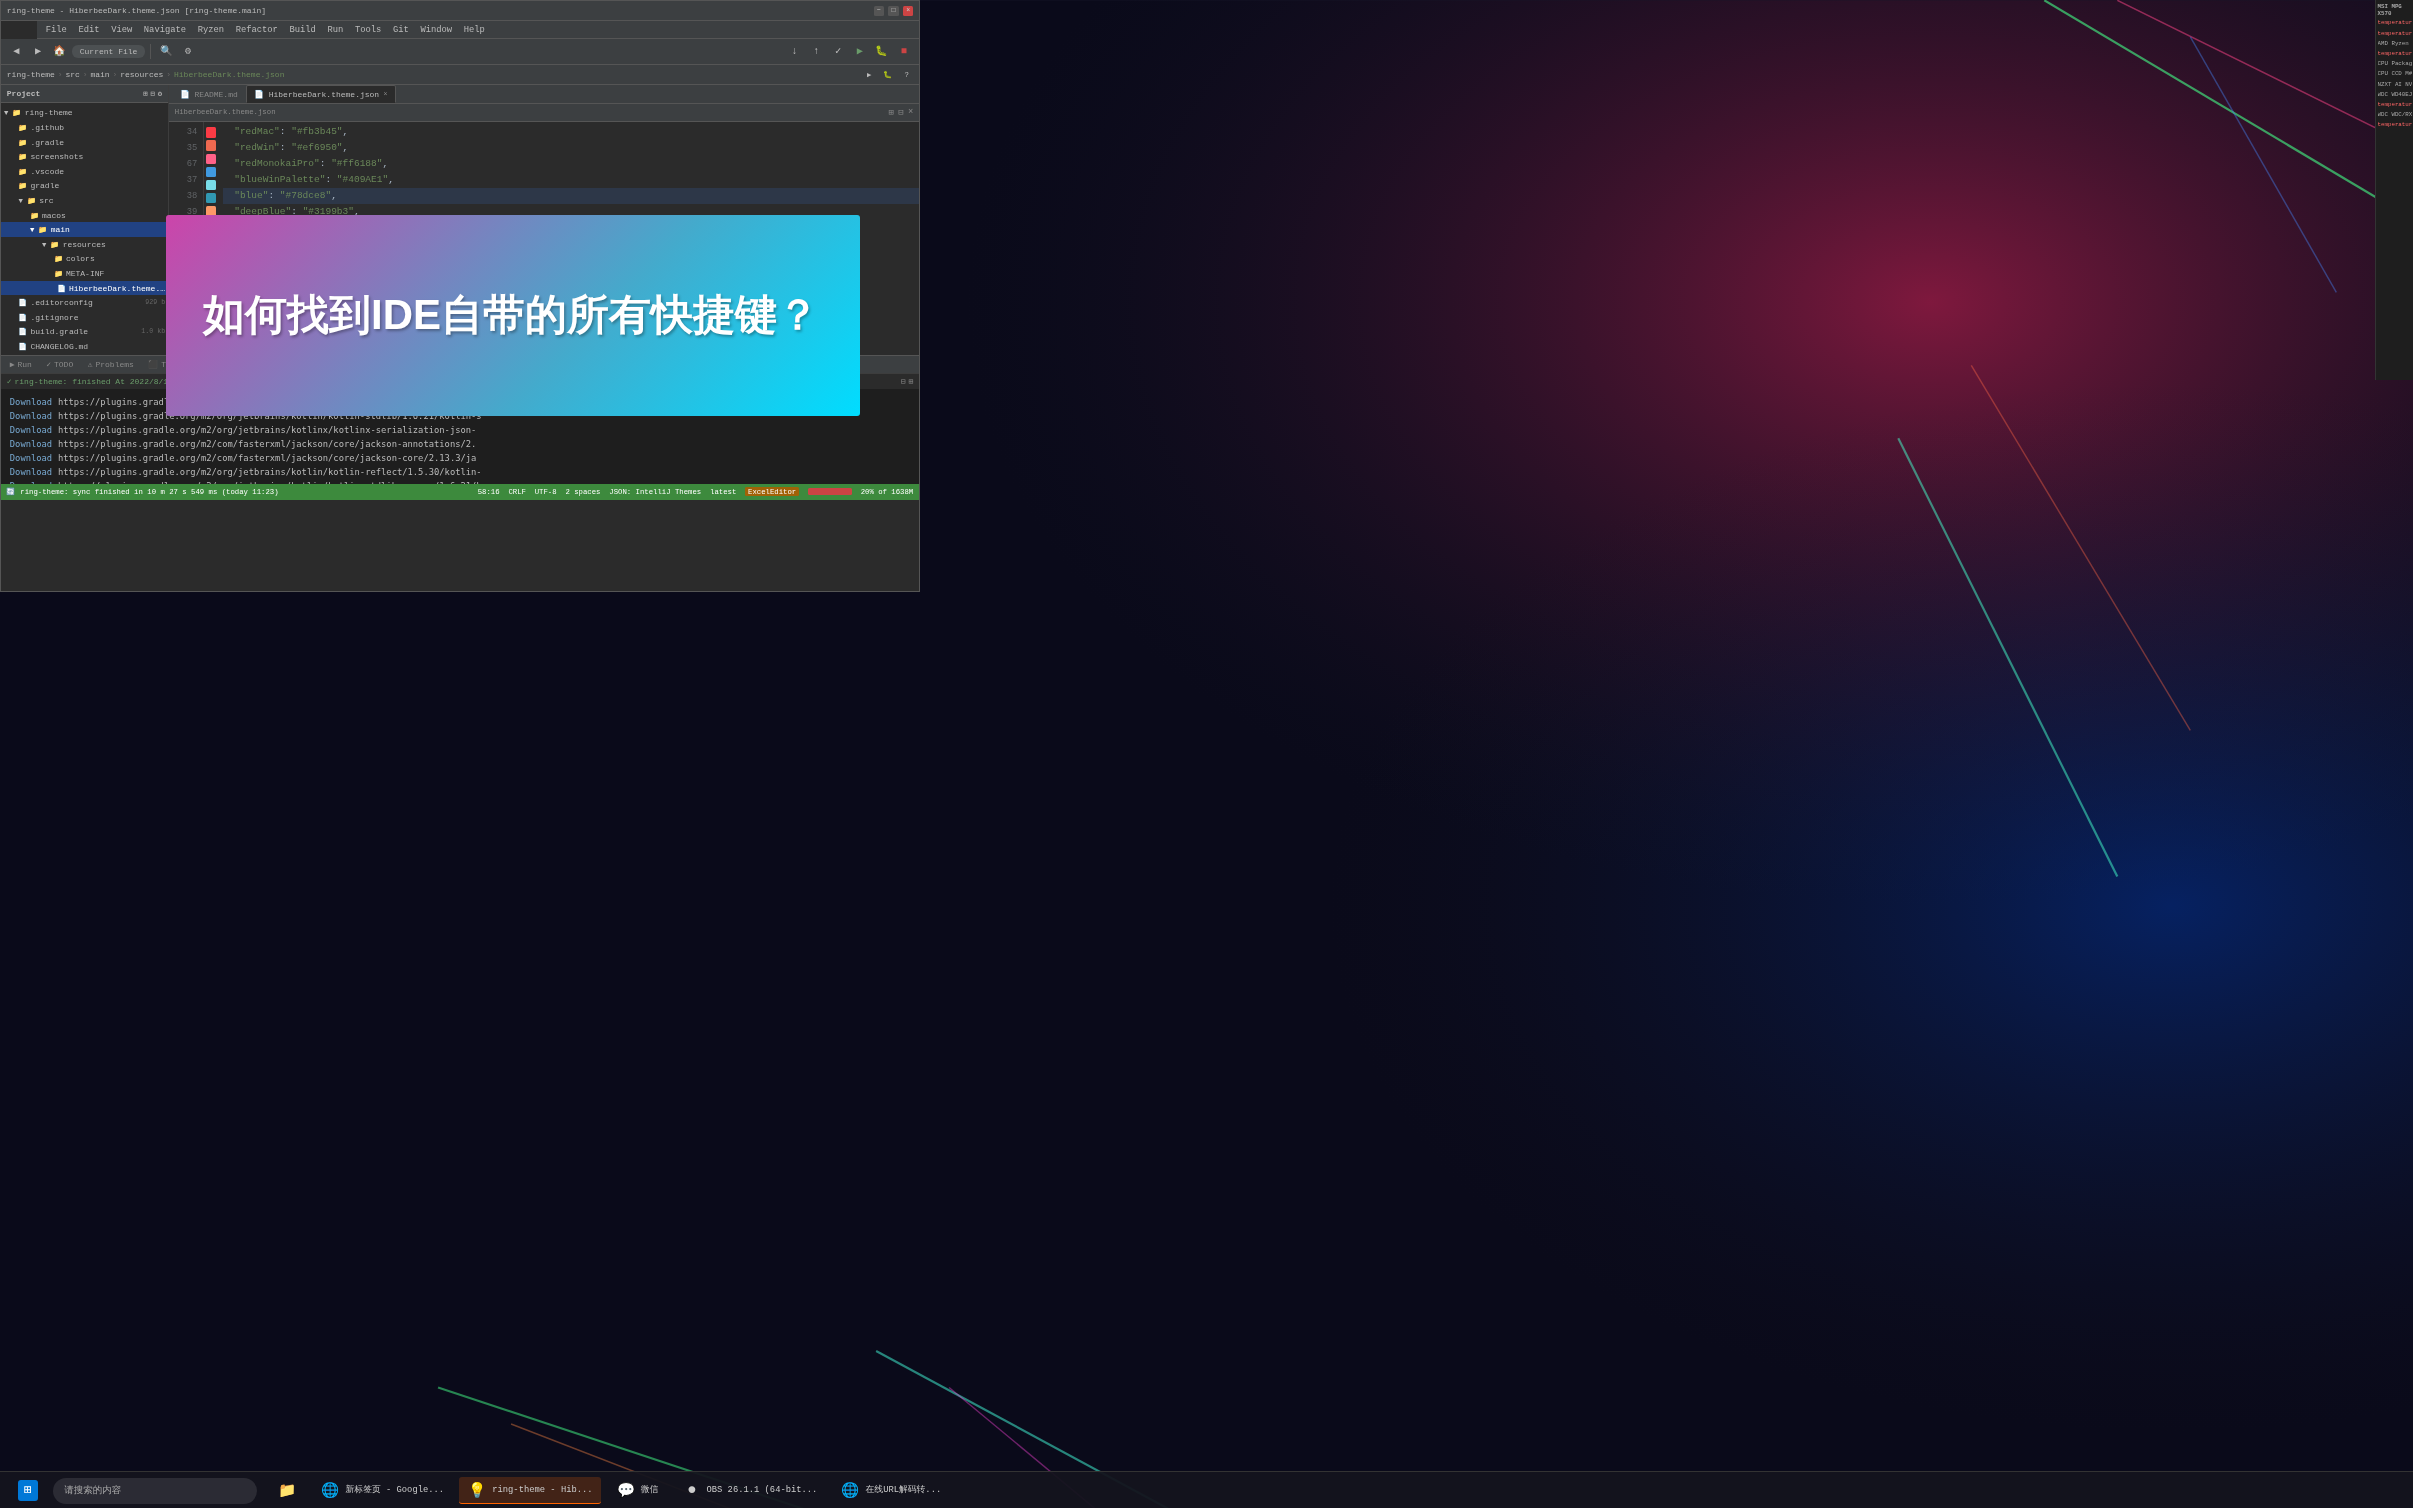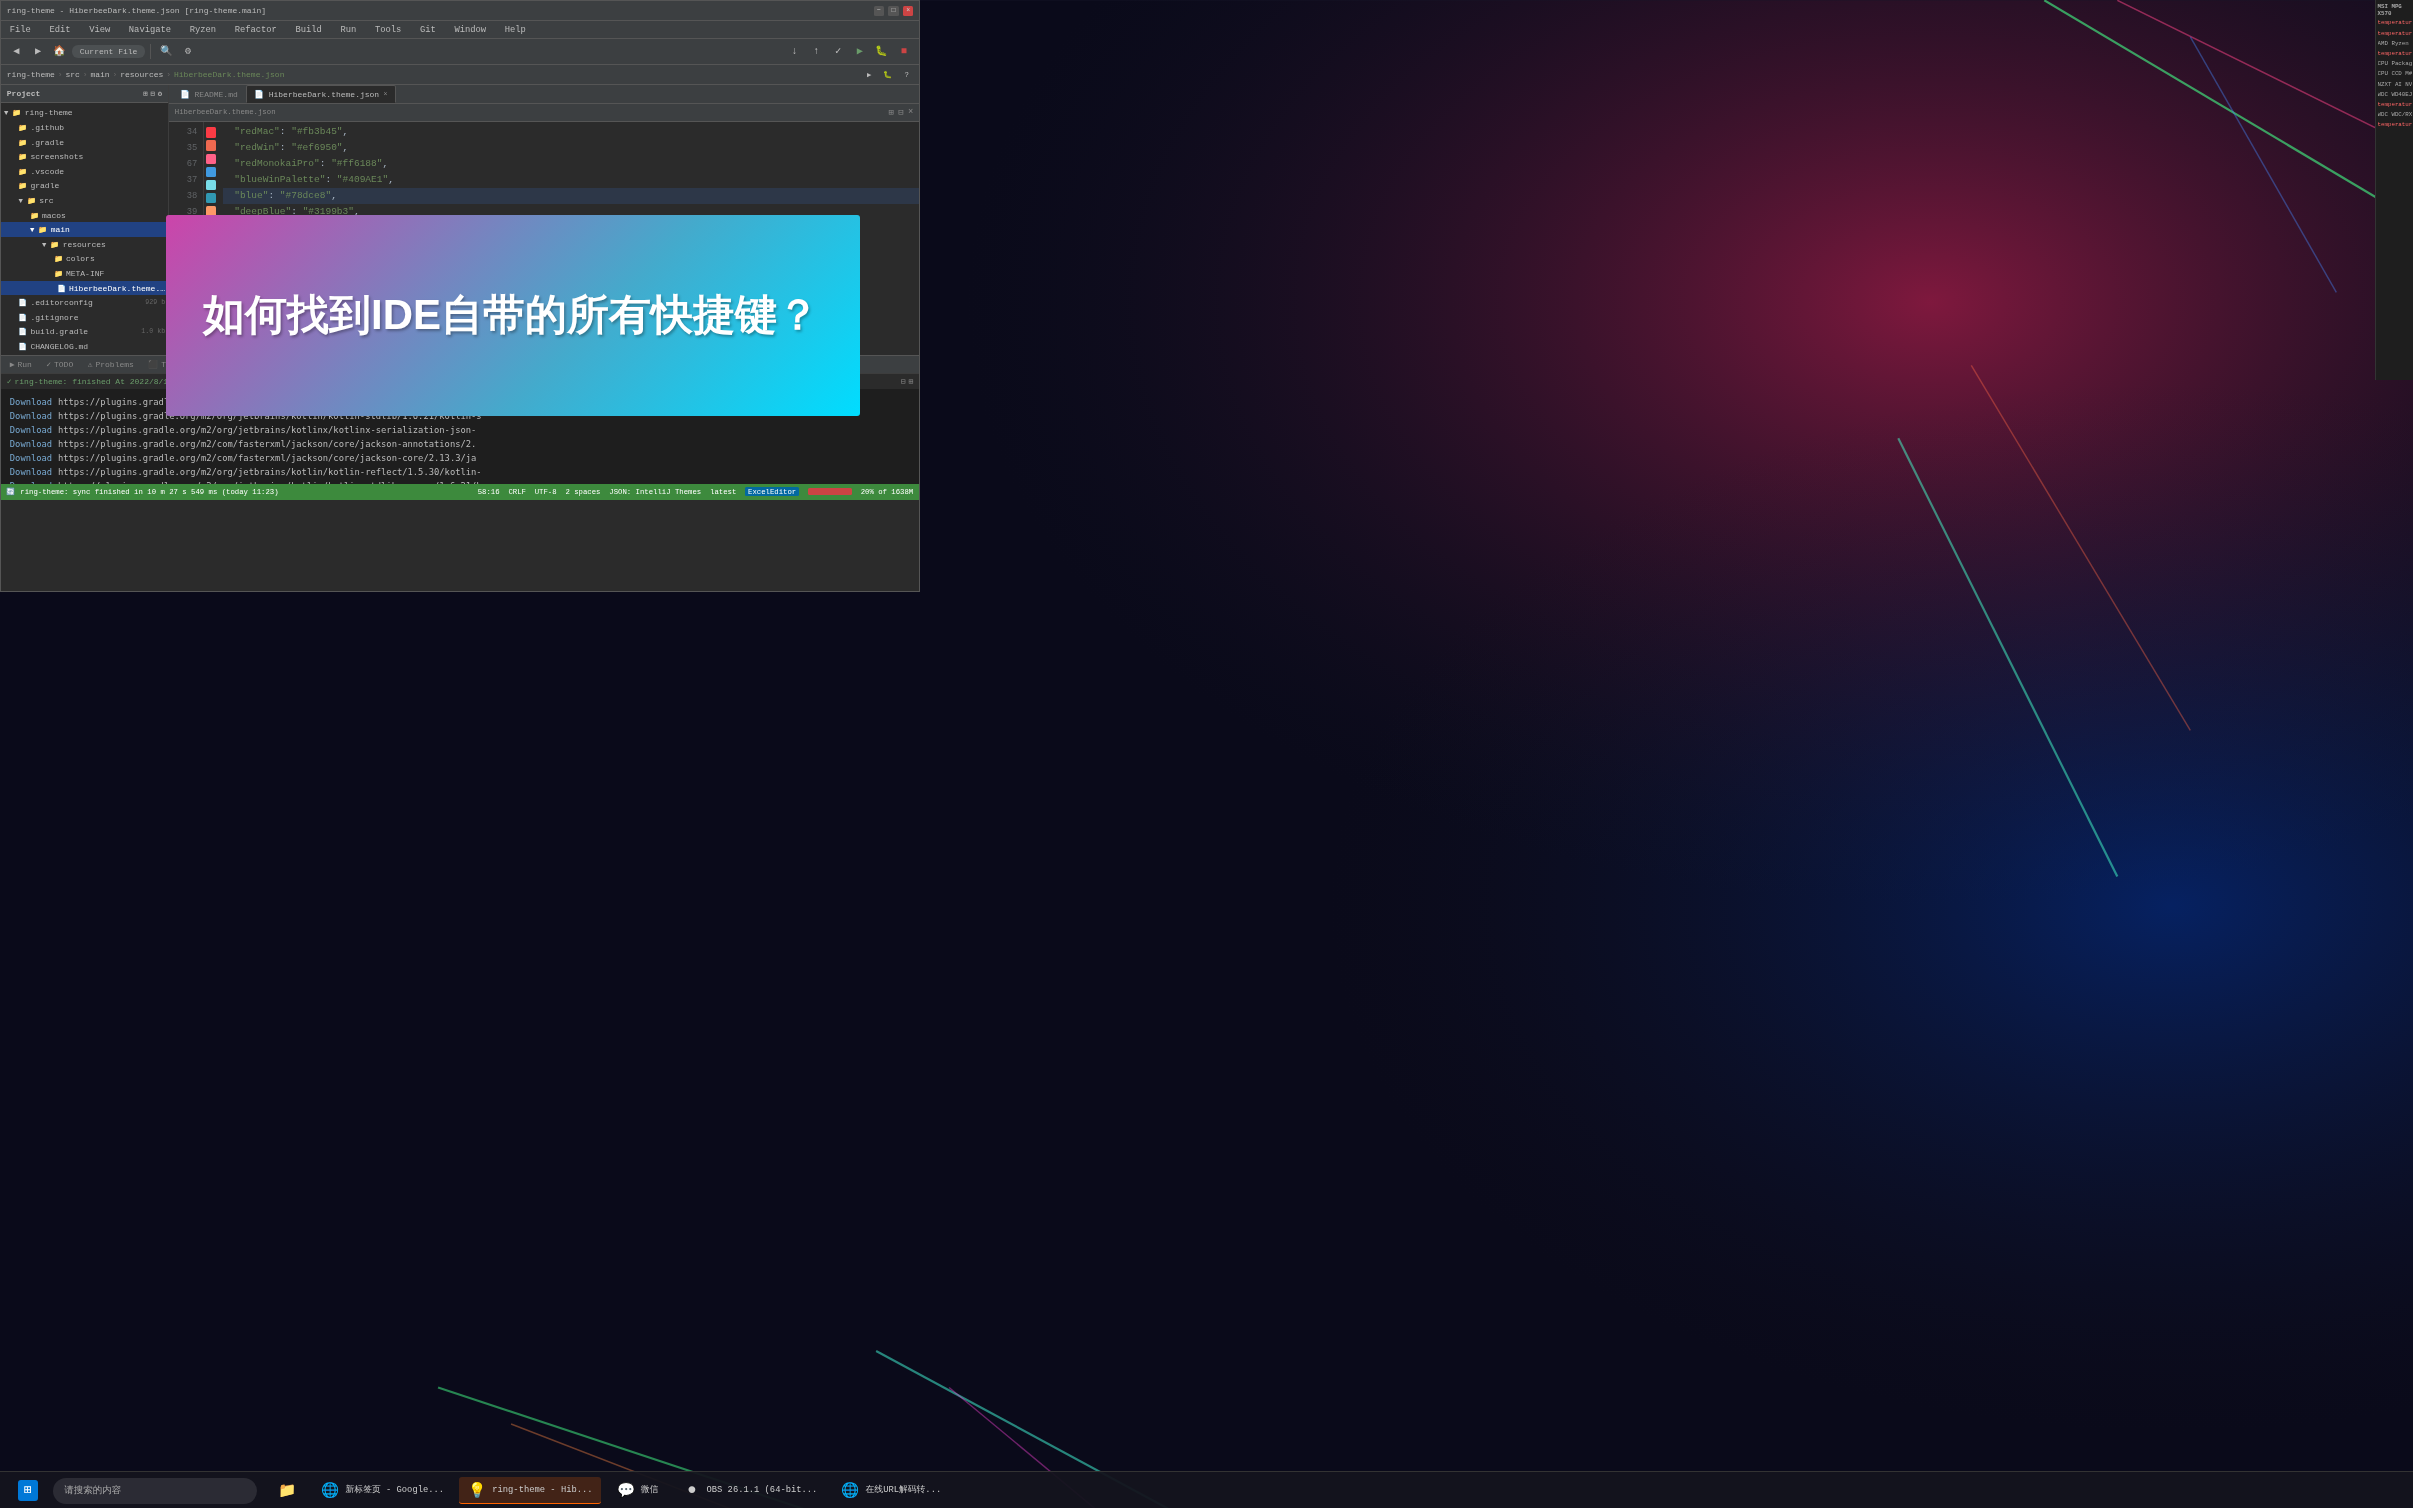--- a/index.html
+++ b/index.html
@@ -57,21 +57,22 @@
     
     .menu-bar {
       height: 17.5px;
       background: #3c3f41;
       display: flex;
       align-items: center;
       padding: 0 2.9px;
       font-size: 8.8px;
       color: #bbbbbb;
       border-bottom: 0.7px solid #555;
-      gap: 7px;
+      gap: 0;
+      margin-left: 36px;
     }
     .menu-item {
       padding: 1.5px 5.8px;
       cursor: pointer;
       border-radius: 1.5px;
     }
 
     
     .toolbar {
       height: 26px;
@@ -747,21 +748,21 @@
 
   <div style="height:16px;background:#3d8a3d;display:flex;align-items:center;padding:0 5.8px;font-size:7.3px;color:#fff;">
     <span>🔄 ring-theme: sync finished in 10 m 27 s 549 ms (today 11:23)</span>
     <div style="margin-left:auto;display:flex;gap:8.8px;align-items:center;">
       <span>58:16</span>
       <span>CRLF</span>
       <span>UTF-8</span>
       <span>2 spaces</span>
       <span>JSON: IntelliJ Themes</span>
       <span>latest</span>
-      <span style="background:#0369a1;padding:0.7px 2.9px;border-radius:1.5px;text-align:center;">ExcelEditor</span>
+      <span style="background:#a16207;padding:0.7px 2.9px;border-radius:1.5px;text-align:center;">ExcelEditor</span>
       <div style="background:#cc4444;height:7.3px;width:44px;border-radius:1.5px;"></div>
       <span>20% of 1638M</span>
     </div>
   </div>
 </div>
 
 <div class="overlay-banner">
   <div class="banner-text-1">如何找到IDE自带的所有快捷键？</div>
 </div>
 

